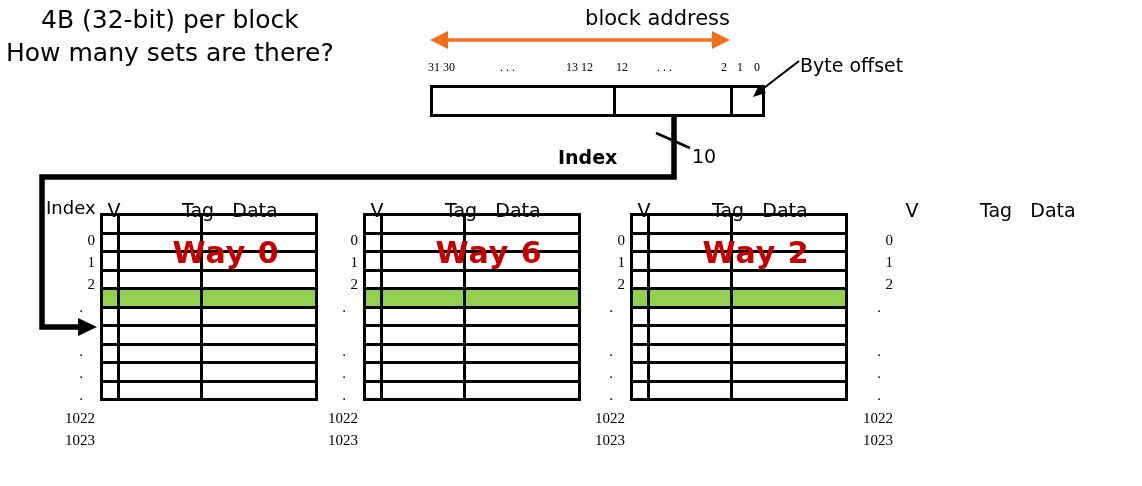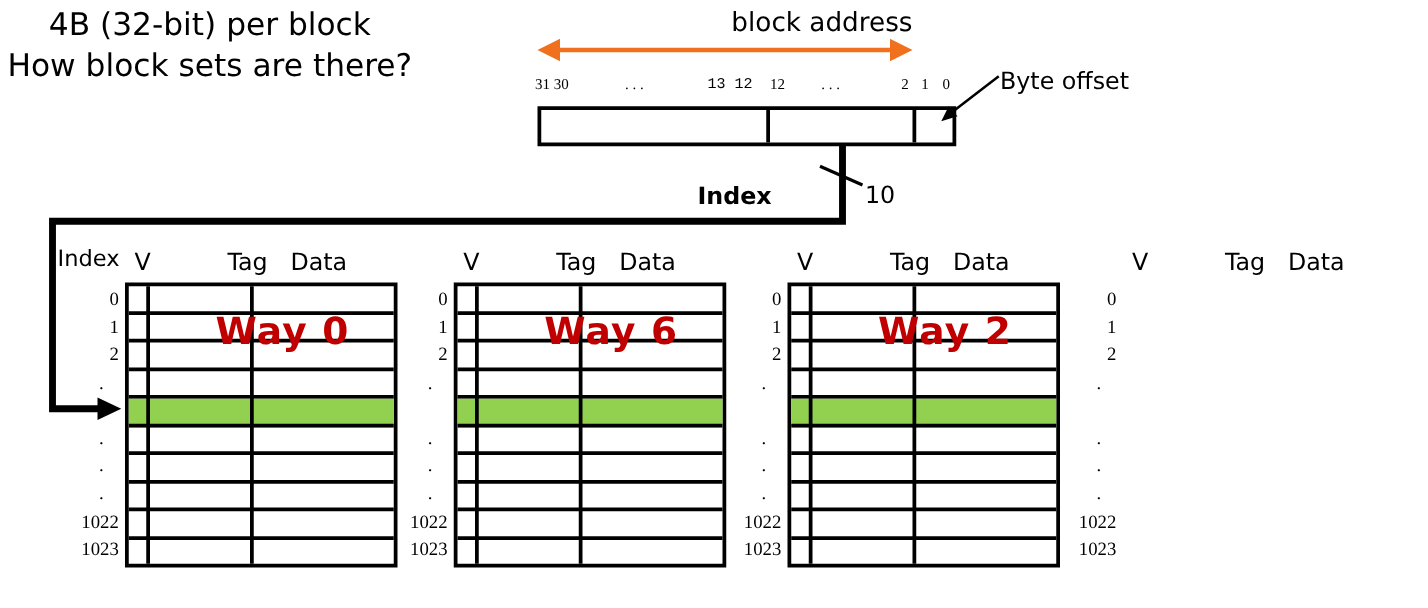--- a/index.html
+++ b/index.html
@@ -8,21 +8,21 @@
     width:1142px; height:486px; position:relative; overflow:hidden;
     font-family:"DejaVu Sans", sans-serif; color:#000;
   }
   .abs { position:absolute;text-align:center; }
 
   #question { left:6px; top:3px; font-size:25px; line-height:33px; }
 
   #block-address-label { left:430px; top:6px; width:300px; text-align:right; font-size:21px; }
 
   .bitlbl { top:60px; font-size:12px; font-family:"Liberation Serif", serif; white-space:pre; }
-  .b0 { left:428px; } .b1 { left:500px; } .b2 { left:566px;font-family:Liberation Mono, monospace; } .b3 { left:616px; }
+  .b0 { left:428px; } .b1 { left:500px; } .b2 { left:566px; } .b3 { left:616px; }
   .b4 { left:657px; } .b5 { left:721px; } .b6 { left:737px; } .b7 { left:754px; }
 
   #addr-box { left:430px; top:85px; width:335px; height:32px; border:3px solid var(--ink); }
   .addr-div { position:absolute; top:0; bottom:0; width:3px; background:var(--ink); }
   .d1 { left:180px; } .d2 { left:297px; }
 
   #byte-offset-label { left:800px; top:54px; font-size:19px; }
   #ten-label   { left:692px; top:117px; font-size:19px;margin-top:28px; }
   #index-bus-label { left:558px; top:146px; font-size:19px; font-weight:bold; }
 
@@ -32,39 +32,39 @@
   #index-col-hdr { position:absolute; left:6px; top:2px; font-size:18px; }
   .colhdr { position:absolute; top:4px; font-size:19px; transform:translateX(-50%); }
   .hV { left:74px; } .hTag { left:118px;margin-left:40px; } .hData { left:215px; }
 
   .labels { position:absolute; left:0; top:34px; width:55px; height:222px;
             display:flex; flex-direction:column; text-align:right;
             font-family:"Liberation Serif", serif; font-size:15px; }
   .rowlabel { flex:1; line-height:22.2px; }
   .rowlabel.dotlbl { padding-right:12px; }
 
-  .grid { position:absolute; left:60px; top:31px; width:218px; height:228px;
+  .grid { position:absolute; left:60px; top:18px; width:218px; height:188px;
           border:3px solid var(--ink); display:flex; flex-direction:column; }
   .row { flex:1; border-bottom:3px solid var(--ink); background:transparent; }
   .row:last-child { border-bottom:none; }
   .row.hl { background:var(--hl); }
   .vdiv { position:absolute; top:0; bottom:0; width:3px; background:var(--ink); z-index:2; }
   .v1 { left:14px; } .v2 { left:97px; }
 
   .way { position:absolute; left:25px; top:19px; width:196px; text-align:center;
          font-size:30px; font-weight:bold; color:var(--red); z-index:5; letter-spacing:1px; }
 
   #overlay { position:absolute; left:0; top:0; z-index:6; pointer-events:none; }
 </style>
 </head>
 <body>
 
 <div class="abs" id="question">
   <div>4B (32-bit) per block</div>
-  <div>How block sets are there?</div>
+  <div>How many sets are there?</div>
 </div>
 
 <div class="abs" id="block-address-label">block address</div>
 
 <span class="abs bitlbl b0">31 30</span>
 <span class="abs bitlbl b1">. . .</span>
 <span class="abs bitlbl b2">13 12</span>
 <span class="abs bitlbl b3">12</span>
 <span class="abs bitlbl b4">. . .</span>
 <span class="abs bitlbl b5">2</span>

